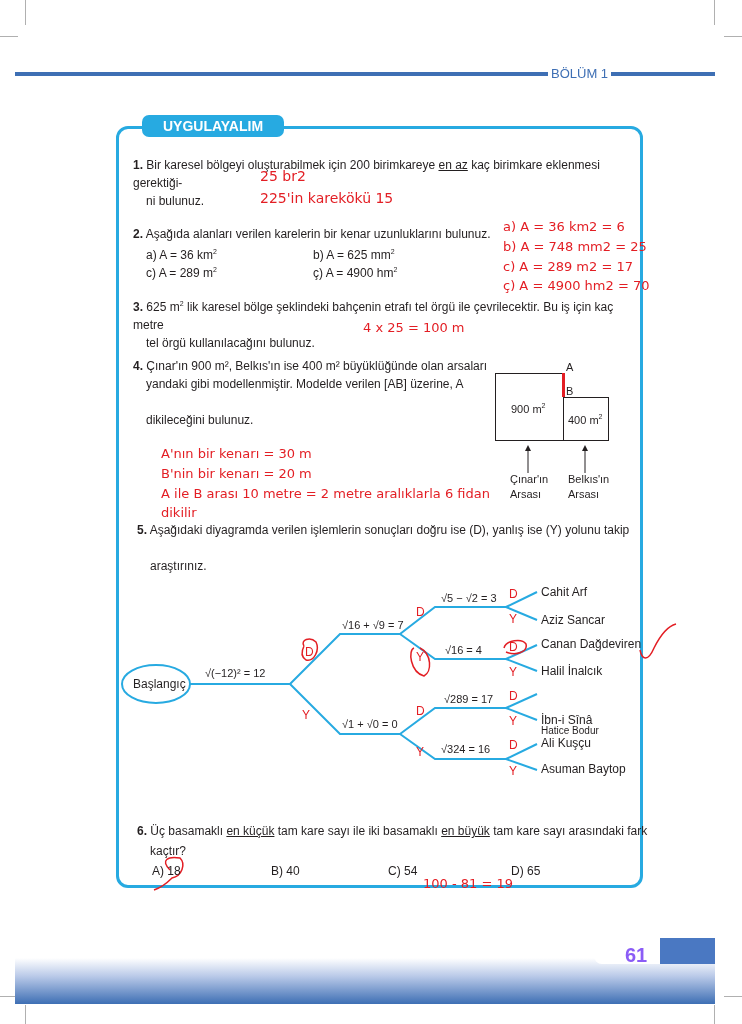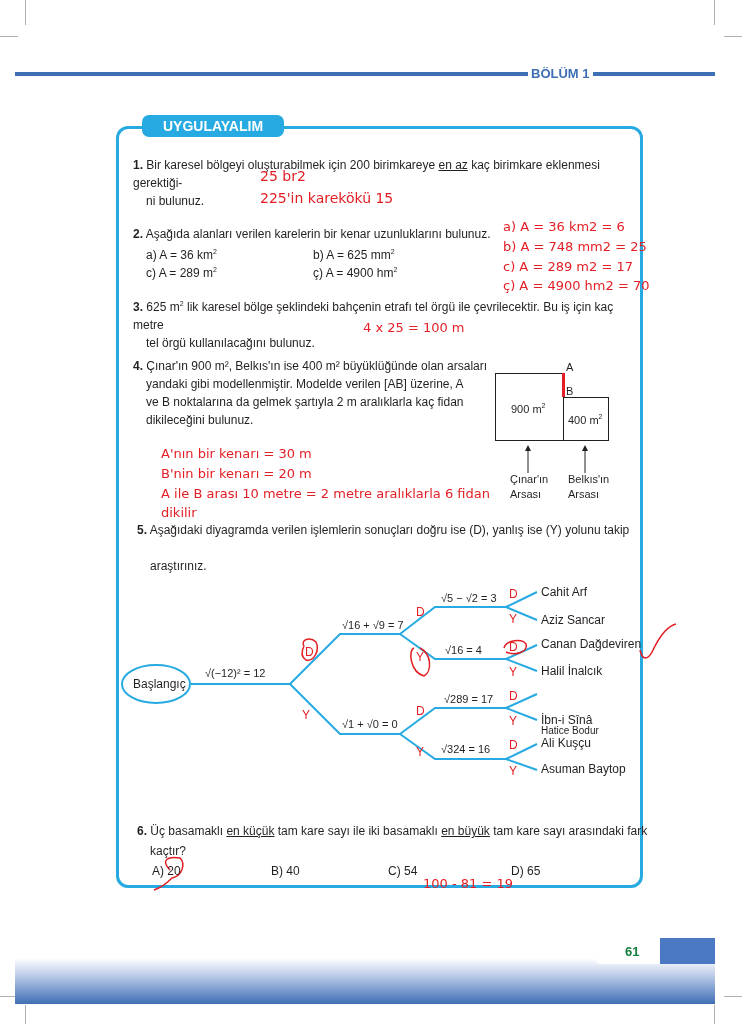--- a/index.html
+++ b/index.html
@@ -1,35 +1,35 @@
 <!DOCTYPE html>
 <html><head>
 <meta charset="utf-8">
 <style>
   html, body { margin:0; padding:0; }
   body { width:742px; height:1024px; position:relative; background:#ffffff; overflow:hidden;
          font-family:"Liberation Sans", sans-serif; color:#231f20; }
   .abs { position:absolute; }
   .crop { position:absolute; background:#b0b0b0; }
   .topline { left:15px; top:72px; width:700px; height:4px; background:#3e6fb4; }
-  .chapter { left:528px; top:66px; background:#fff; padding:0 3px; color:#3e6fb4; font-weight:bold; font-size:13px; font-family:"Liberation Sans", sans-serif; }
+  .chapter { left:548px; top:66px; background:#fff; padding:0 3px; color:#3e6fb4; font-weight:normal; font-size:13px; font-family:"Liberation Sans", sans-serif; }
   .box { left:116px; top:126px; width:527px; height:762px; border:3px solid #27aae1; border-radius:12px; box-sizing:border-box; }
   .box-tag { left:142px; top:115px; width:142px; height:22px; background:#27aae1; border-radius:7px; color:#fff; font-weight:bold; font-size:14px; line-height:22px; text-align:center; }
   .q { font-size:12px; line-height:18px; color:#231f20; }
   .q b { font-weight:bold; }
   .u { text-decoration:underline; }
   .red { color:#e31e24; font-weight:normal; font-family:"DejaVu Sans", sans-serif; }
   sup { font-size:7px; }
   .fig-box { border:1.5px solid #231f20; position:absolute; box-sizing:border-box; }
   .fig-lbl { font-size:11px; position:absolute; }
   .tree-lbl { font-size:11px; position:absolute; color:#231f20; }
   .dy { color:#e31e24; font-size:12px; position:absolute; }
   .bottom-band { left:15px; top:958px; width:700px; height:46px; background:linear-gradient(to bottom, #ffffff 0%, #b9c9e8 40%, #3e6fb4 100%); }
   .page-tab { left:594px; top:938px; width:66px; height:26px; background:#ffffff; border-radius:0 0 0 8px; }
-  .page-num { left:625px; top:944px; font-weight:bold; font-size:13px; color:#15803d; }
+  .page-num { left:625px; top:944px; font-weight:bold; font-size:20px; color:#8b5cf6; }
   .page-sq { left:660px; top:938px; width:55px; height:26px; background:#4a78c2; }
 </style>
 </head>
 <body>
 
 <div class="crop" style="left:25px;top:0;width:1px;height:25px"></div>
 <div class="crop" style="left:0;top:36px;width:18px;height:1px"></div>
 <div class="crop" style="left:714px;top:0;width:1px;height:25px"></div>
 <div class="crop" style="left:724px;top:36px;width:18px;height:1px"></div>
 <div class="crop" style="left:25px;top:1005px;width:1px;height:19px"></div>
@@ -68,21 +68,21 @@
   <b>3.</b>
   <span>625 m</span><sup>2</sup><span> lik karesel bölge şeklindeki bahçenin etrafı tel örgü ile çevrilecektir. Bu iş için kaç metre</span><br>
   <span style="padding-left:13px">tel örgü kullanılacağını bulunuz.</span>
 </div>
 <div class="abs red" style="left:363px;top:320px;font-size:13px">4 x 25 = 100 m</div>
 
 <div class="abs q" style="left:133px;top:357px">
   <b>4.</b>
   <span>Çınar'ın 900 m², Belkıs'ın ise 400 m² büyüklüğünde olan arsaları</span><br>
   <span style="padding-left:13px">yandaki gibi modellenmiştir. Modelde verilen [AB] üzerine, A</span><br>
-  <span style="padding-left:13px">ve B noktalarına da gelmek şartıyla 2 m aralıklarla kaç fidan</span><br>
+  <br>
   <span style="padding-left:13px">dikileceğini bulunuz.</span>
 </div>
 
 <div class="fig-box" style="left:495px;top:373px;width:69px;height:68px"></div>
 <div class="fig-box" style="left:563px;top:397px;width:46px;height:44px"></div>
 <div class="abs" style="left:562px;top:373px;width:3px;height:24px;background:#e31e24"></div>
 <div class="fig-lbl" style="left:566px;top:361px">A</div>
 <div class="fig-lbl" style="left:566px;top:385px">B</div>
 <div class="fig-lbl" style="left:511px;top:402px"><span>900 m</span><sup>2</sup></div>
 <div class="fig-lbl" style="left:568px;top:413px"><span>400 m</span><sup>2</sup></div>
@@ -165,21 +165,21 @@
 <div class="tree-lbl" style="left:541px;top:725px;font-size:10px">Hatice Bodur</div>
 <div class="tree-lbl" style="left:541px;top:713px;font-size:12px">İbn-i Sînâ</div>
 <div class="tree-lbl" style="left:541px;top:736px;font-size:12px">Ali Kuşçu</div>
 <div class="tree-lbl" style="left:541px;top:762px;font-size:12px">Asuman Baytop</div>
 
 <div class="abs q" style="left:137px;top:821px;line-height:20px">
   <b>6.</b>
   <span>Üç basamaklı </span><span class="u">en küçük</span><span> tam kare sayı ile iki basamaklı </span><span class="u">en büyük</span><span> tam kare sayı arasındaki fark</span><br>
   <span style="padding-left:13px">kaçtır?</span>
 </div>
-<div class="abs q" style="left:152px;top:862px">A) 20</div>
+<div class="abs q" style="left:152px;top:862px">A) 18</div>
 <div class="abs q" style="left:271px;top:862px">B) 40</div>
 <div class="abs q" style="left:388px;top:862px">C) 54</div>
 <div class="abs q" style="left:511px;top:862px">D) 65</div>
 <div class="abs red" style="left:423px;top:876px;font-size:13px">100 - 81 = 19</div>
 
 <div class="abs bottom-band"></div>
 <div class="abs page-tab"></div>
 <div class="abs page-sq"></div>
 <div class="abs page-num">61</div>
 

